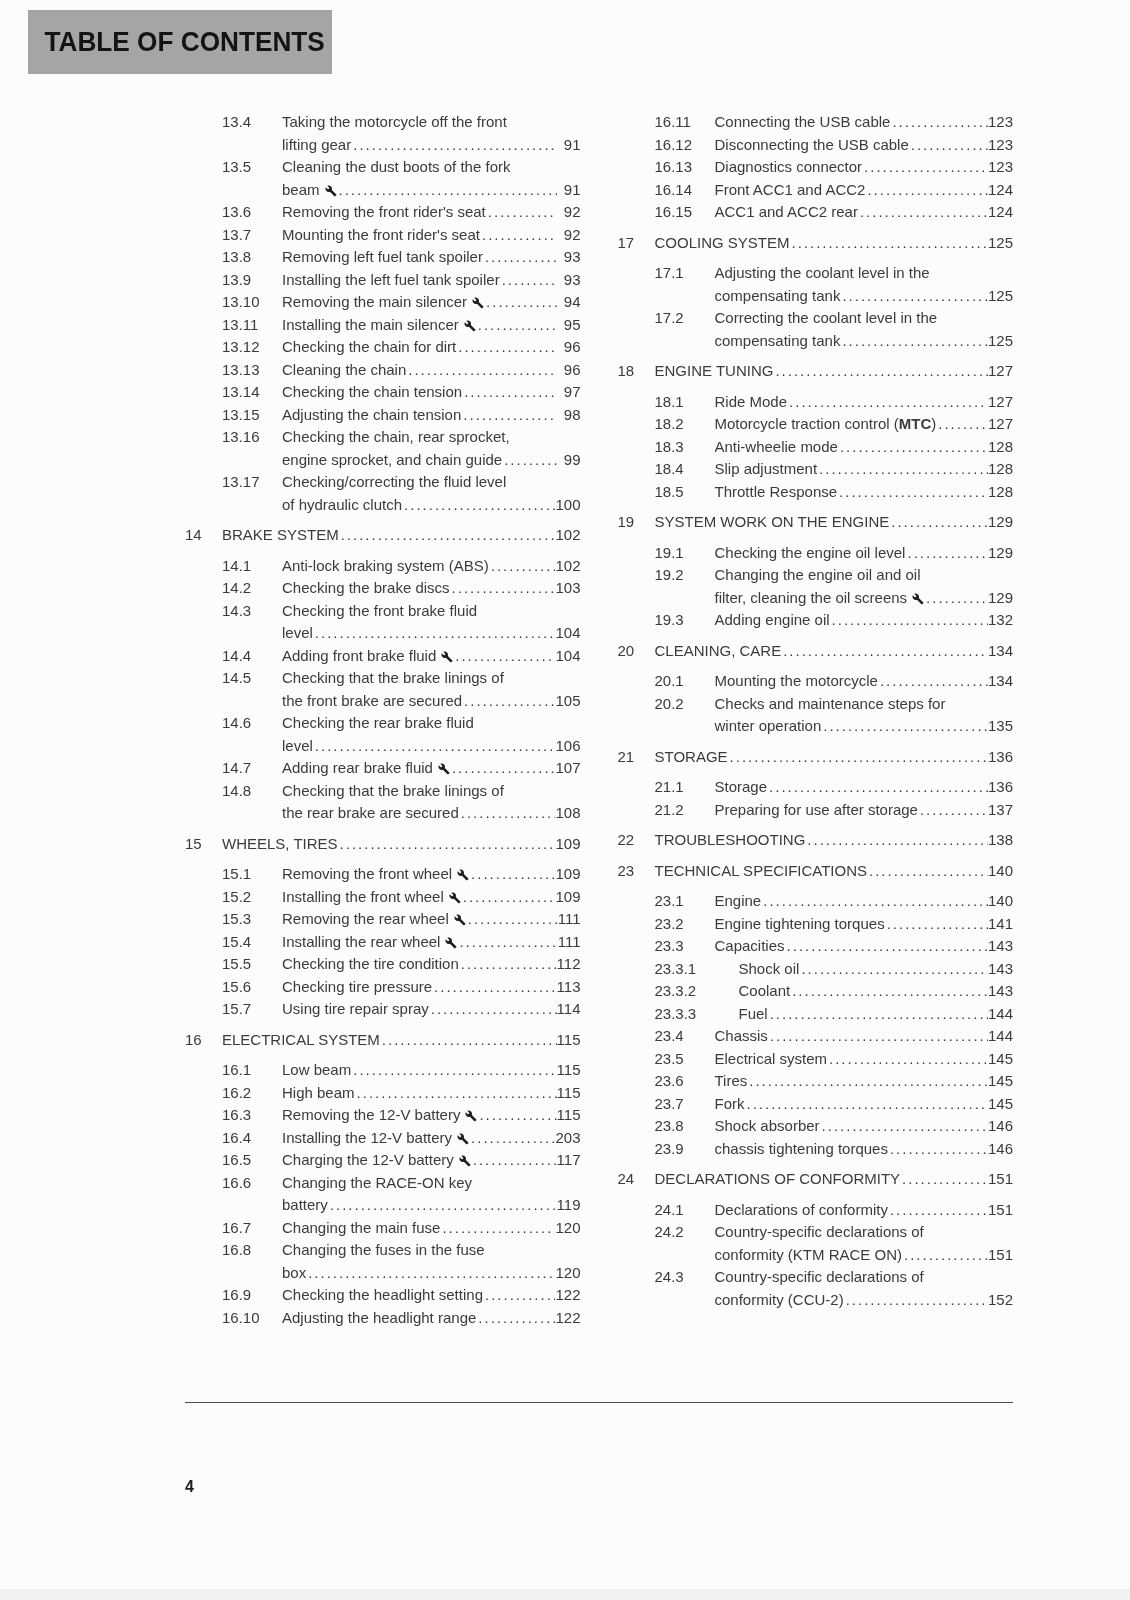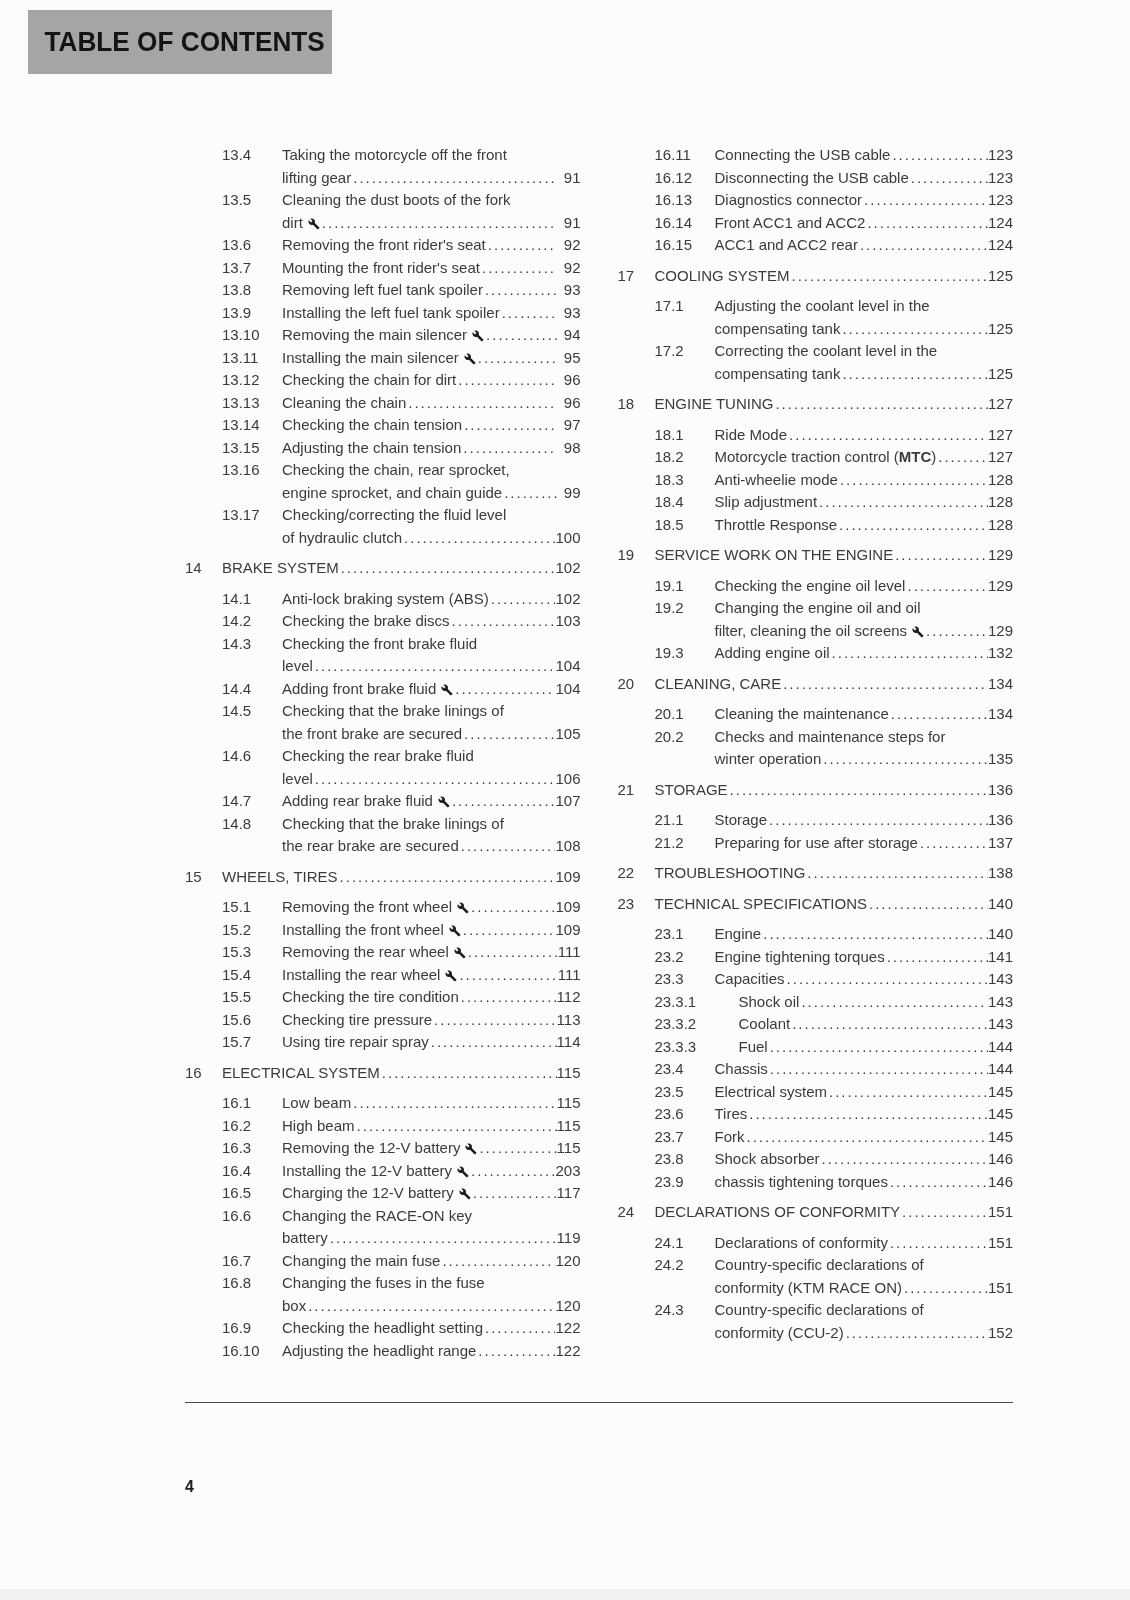--- a/index.html
+++ b/index.html
@@ -13,21 +13,21 @@
   }
   .header-box{
     position:absolute;left:28px;top:10px;width:304px;height:64px;
     background:#a5a5a5;display:flex;align-items:center;
   }
   .header-box h1{
     margin:0;padding-left:17px;font-size:27px;font-weight:bold;color:#141414;
     letter-spacing:0;transform:scaleX(.97);transform-origin:left center;white-space:nowrap;
   }
   .content{
-    position:absolute;left:185px;top:144px;width:828px;
+    position:absolute;left:185px;top:111px;width:828px;
     display:flex;gap:37px;
   }
   .col{flex:1;min-width:0;}
   .entry{
     display:flex;font-size:15px;line-height:22.5px;color:#3b3b3b;
   }
   .entry .num{flex:none;}
   .entry.chapter{margin:8px 0;}
   .entry.chapter .num{width:37px;}
   .entry.section,.entry.subsection{padding-left:37px;}
@@ -73,21 +73,21 @@
               <span class="dots">......................................................................................................................................................</span>
               <span class="pg">91</span>
             </div>
           </div>
         </div>
         <div class="entry section">
           <span class="num">13.5</span>
           <div class="body">
             <div class="line">Cleaning the dust boots of the fork</div>
             <div class="lastline">
-              <span class="txt">dirt</span>
+              <span class="txt">beam</span>
               <span class="tool">
                 <svg width="12" height="12" viewBox="0 0 24 24" aria-hidden="true">
                   <path fill="#1d1d1b" d="M22.7 19l-9.1-9.1c.9-2.3.4-5-1.5-6.9-2-2-5-2.4-7.4-1.3L9 6 6 9 1.6 4.7C.4 7.1.9 10.1 2.9 12.1c1.9 1.9 4.6 2.4 6.9 1.5l9.1 9.1c.4.4 1 .4 1.4 0l2.3-2.3c.5-.4.5-1.1.1-1.4z"></path>
                 </svg>
               </span>
               <span class="dots">......................................................................................................................................................</span>
               <span class="pg">91</span>
             </div>
           </div>
         </div>
@@ -695,21 +695,21 @@
               <span class="txt">Throttle Response</span>
               <span class="dots">......................................................................................................................................................</span>
               <span class="pg">128</span>
             </div>
           </div>
         </div>
         <div class="entry chapter">
           <span class="num">19</span>
           <div class="body">
             <div class="lastline">
-              <span class="txt">SERVICE WORK ON THE ENGINE</span>
+              <span class="txt">SYSTEM WORK ON THE ENGINE</span>
               <span class="dots">......................................................................................................................................................</span>
               <span class="pg">129</span>
             </div>
           </div>
         </div>
         <div class="entry section">
           <span class="num">19.1</span>
           <div class="body">
             <div class="lastline">
               <span class="txt">Checking the engine oil level</span>
@@ -751,21 +751,21 @@
               <span class="txt">CLEANING, CARE</span>
               <span class="dots">......................................................................................................................................................</span>
               <span class="pg">134</span>
             </div>
           </div>
         </div>
         <div class="entry section">
           <span class="num">20.1</span>
           <div class="body">
             <div class="lastline">
-              <span class="txt">Cleaning the maintenance</span>
+              <span class="txt">Mounting the motorcycle</span>
               <span class="dots">......................................................................................................................................................</span>
               <span class="pg">134</span>
             </div>
           </div>
         </div>
         <div class="entry section">
           <span class="num">20.2</span>
           <div class="body">
             <div class="line">Checks and maintenance steps for</div>
             <div class="lastline">

